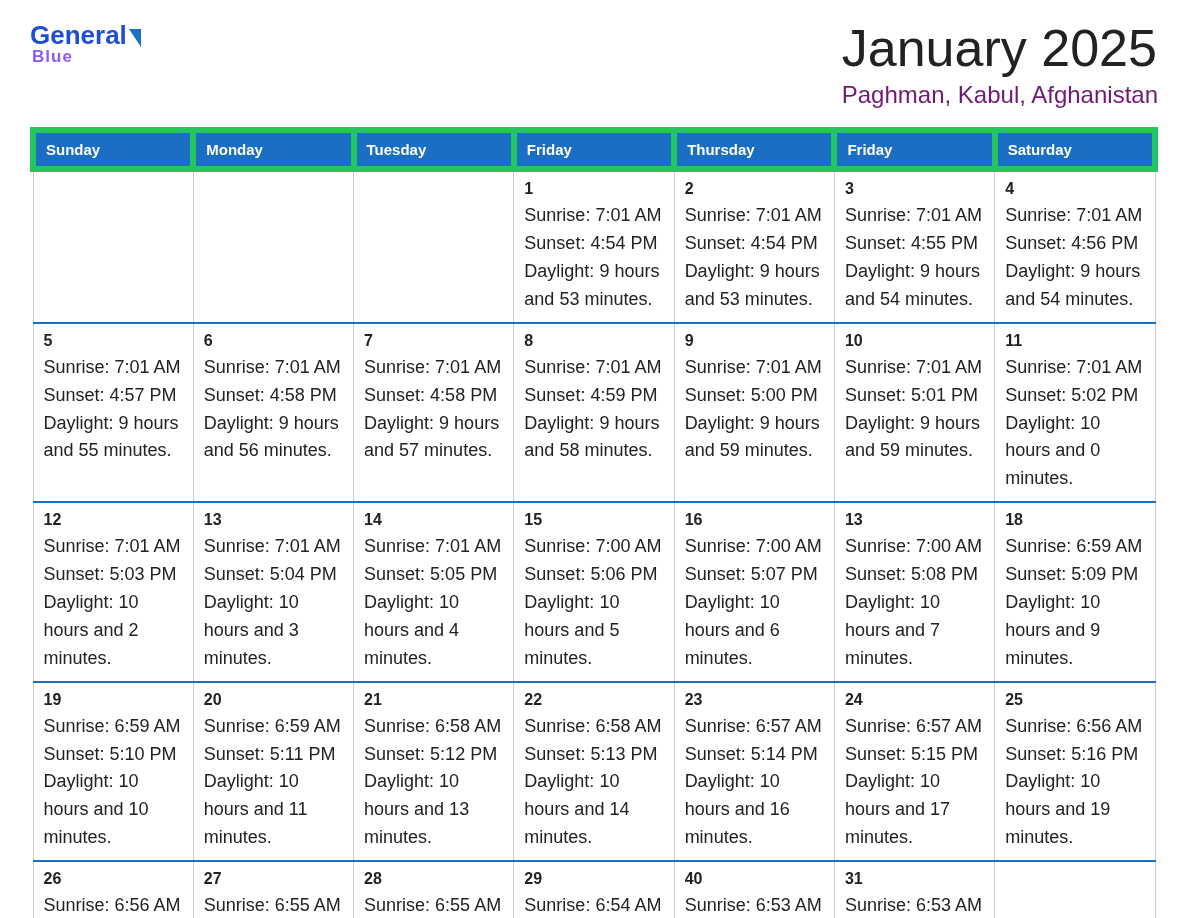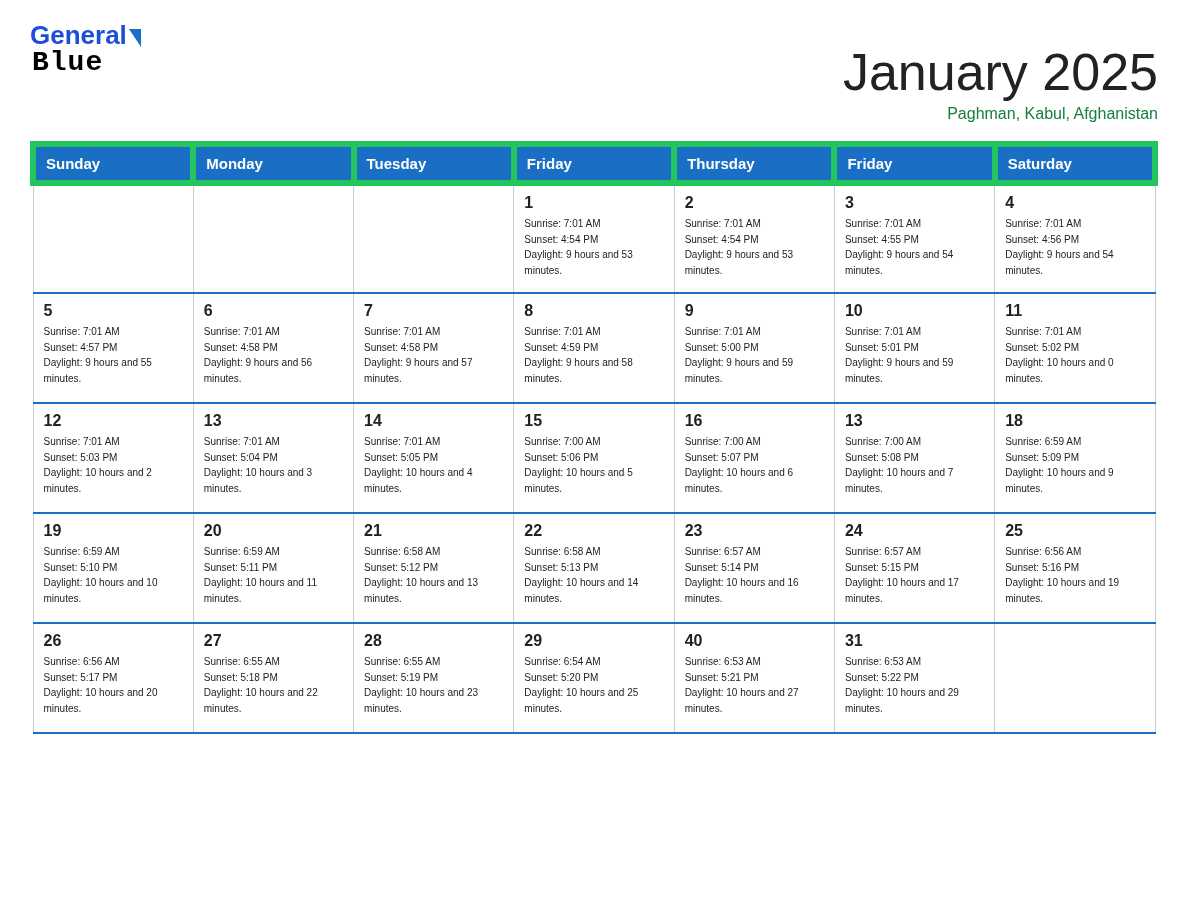--- a/index.html
+++ b/index.html
@@ -34,41 +34,39 @@
       height: 0;
       border-left: 12px solid transparent;
       border-right: 0px solid transparent;
       border-top: 18px solid #1a6fc4;
       display: inline-block;
       margin-left: 2px;
       position: relative;
       top: 2px;
     }
     .logo-line {
-      color: #000000;
-      font-size: 28px;
+      color: #8b5cf6;
+      font-size: 17px;
       font-weight: bold;
       letter-spacing: 1px;
       margin-top: -4px;
       padding-left: 2px;
-      font-family: Liberation Mono, monospace;
     }
     .title-block {
-      text-align: right;
-      margin-top: 24px;
+      text-align: left;
     }
     .month-title {
       font-size: 52px;
       font-weight: normal;
       color: #222;
       line-height: 1.1;
     }
     .location-title {
-      font-size: 16px;
-      color: #15803d;
+      font-size: 24px;
+      color: #701a75;
       margin-top: 4px;
     }
     table {
       width: 100%;
       border-collapse: collapse;
       table-layout: fixed;
     }
     thead tr th {
       background-color: #1a6fc4;
       color: #fff;
@@ -89,21 +87,21 @@
     tbody tr {
       border-bottom: 2px solid #1a6fc4;
     }
     .day-number {
       font-size: 16px;
       font-weight: bold;
       color: #222;
       margin-bottom: 4px;
     }
     .day-info {
-      font-size: 10px;
+      font-size: 18px;
       color: #222;
       line-height: 1.55;
     }
     .empty-cell {
       background: #fff;
     }
   </style>
 </head>
 <body>
 

